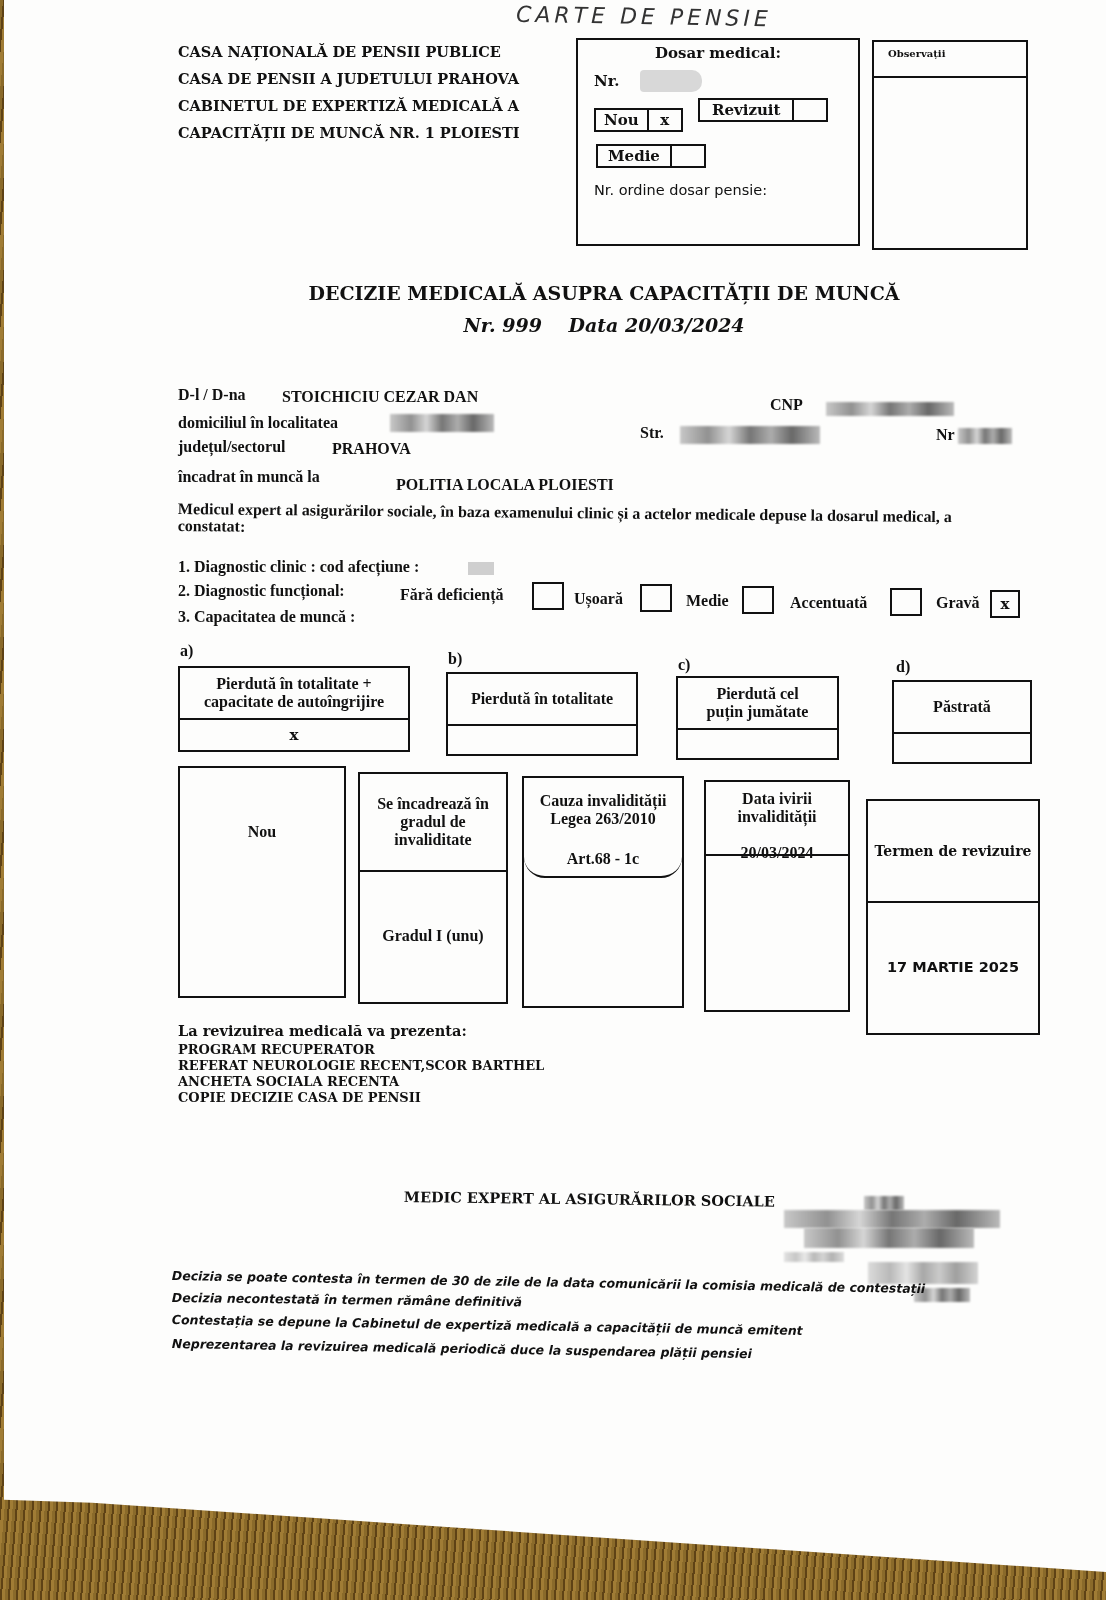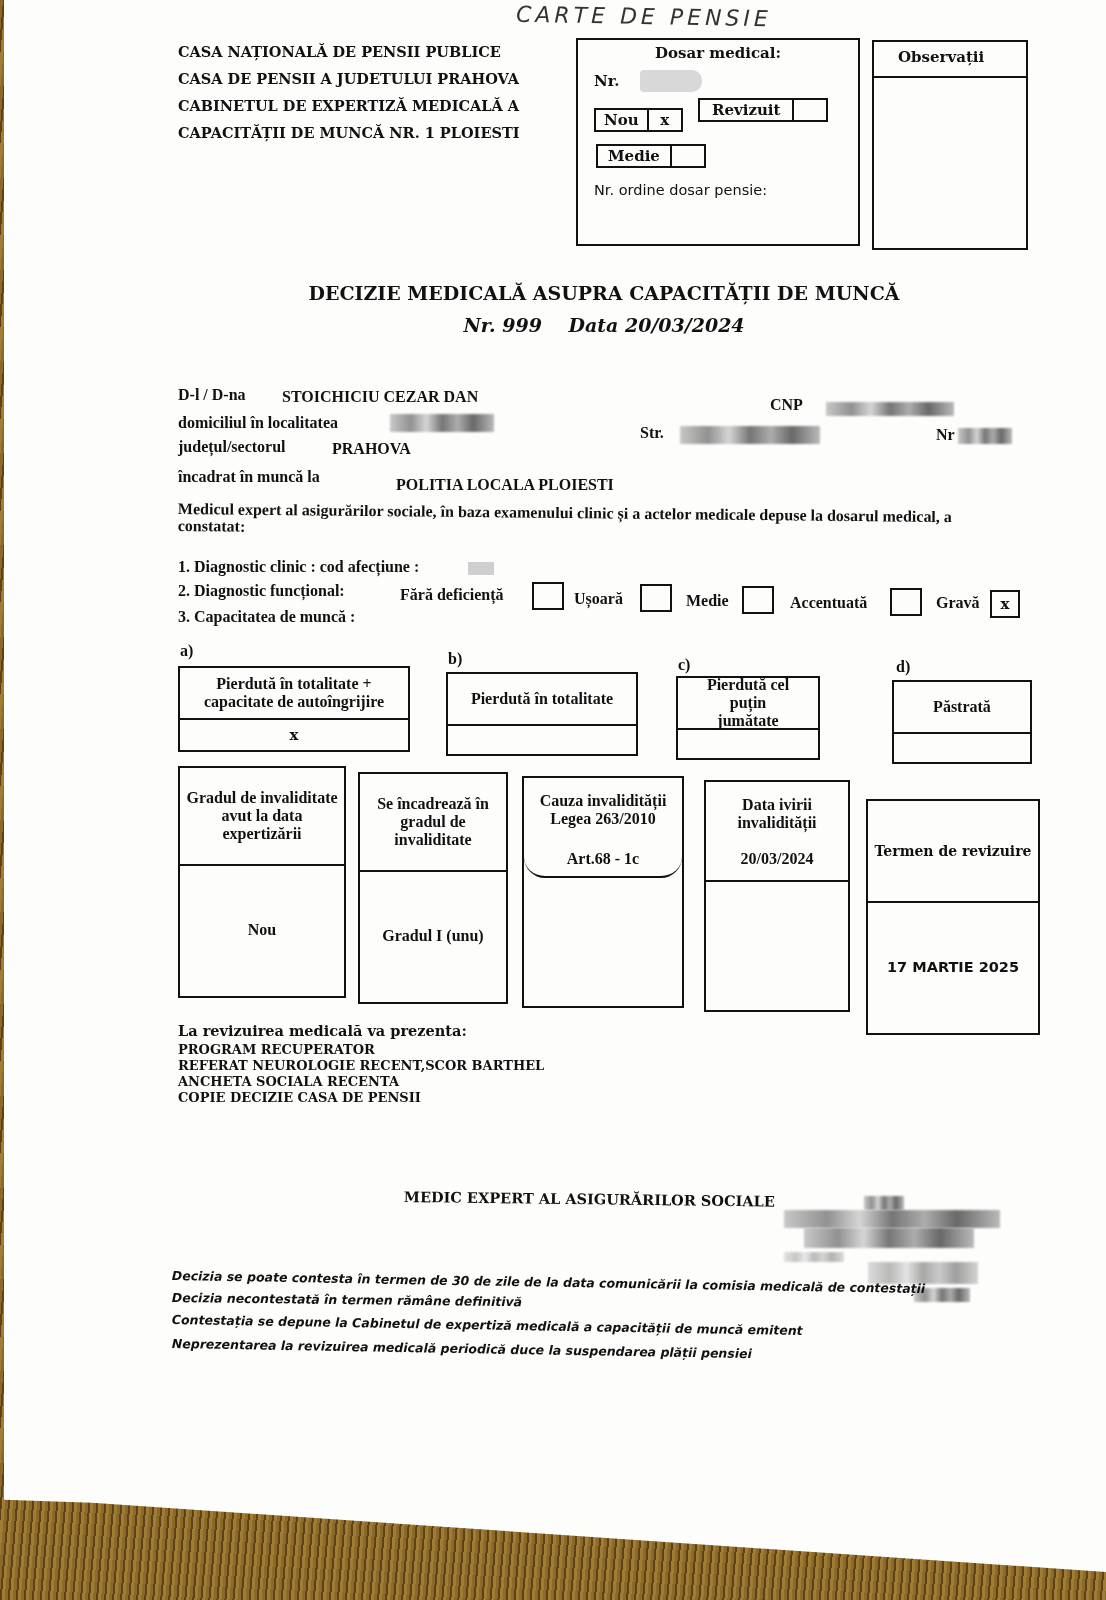--- a/index.html
+++ b/index.html
@@ -76,21 +76,21 @@
       <span class="val"></span>
     </div>
     <div class="chk-row" style="left:18px;top:104px;">
       <span class="lbl" style="padding:0 10px;">Medie</span>
       <span class="val"></span>
     </div>
     <div class="abs sans" style="left:16px;top:142px;font-size:14.5px;">Nr. ordine dosar pensie:</div>
   </div>
 
   <div class="box" style="left:868px;top:40px;width:156px;height:210px;">
-    <div class="b" style="border-bottom:2px solid #111;height:36px;padding:6px 24px;font-size:15px;">Observații</div>
+    <div class="b" style="border-bottom:2px solid #111;height:36px;padding:6px 14px;font-size:10px;">Observații</div>
   </div>
 
   <div class="abs title" style="left:250px;width:700px;top:282px;">DECIZIE MEDICALĂ ASUPRA CAPACITĂȚII DE MUNCĂ</div>
   <div class="abs subtitle" style="left:250px;width:700px;top:314px;">
     <span>Nr.</span>
     <span>999</span>
     &nbsp;&nbsp;
     <span>Data</span>
     <span>20/03/2024</span>
   </div>
@@ -138,51 +138,50 @@
     <div class="bd" style="height:30px;">x</div>
   </div>
 
   <div class="abs lbl15" style="left:444px;top:650px;">b)</div>
   <div class="cap-box" style="left:442px;top:672px;width:192px;height:84px;">
     <div class="hd" style="height:52px;">Pierdută în totalitate</div>
     <div class="bd" style="height:28px;"></div>
   </div>
 
   <div class="abs lbl15" style="left:674px;top:656px;">c)</div>
-  <div class="cap-box" style="left:672px;top:676px;width:144px;height:84px;">
+  <div class="cap-box" style="left:672px;top:676px;width:163px;height:84px;">
     <div class="hd" style="height:52px;padding:0 20px;">Pierdută cel puțin jumătate</div>
     <div class="bd" style="height:28px;"></div>
   </div>
 
   <div class="abs lbl15" style="left:892px;top:658px;">d)</div>
   <div class="cap-box" style="left:888px;top:680px;width:140px;height:84px;">
     <div class="hd" style="height:52px;">Păstrată</div>
     <div class="bd" style="height:28px;"></div>
   </div>
 
   <div class="col-box" style="left:174px;top:766px;width:168px;height:232px;">
-    <div class="hd" style="height:98px;">Gradul de invaliditate avut la data expertizării</div>
     <div class="bd" style="height:128px;">Nou</div>
   </div>
 
   <div class="col-box" style="left:354px;top:772px;width:150px;height:232px;">
     <div class="hd" style="height:98px;">Se încadrează în gradul de invaliditate</div>
     <div class="bd" style="height:128px;">Gradul I (unu)</div>
   </div>
 
   <div class="col-box" style="left:518px;top:776px;width:162px;height:232px;">
     <div class="hd" style="height:100px;justify-content:flex-start;padding-top:14px;border-radius:21px;">
       <span>Cauza invalidității Legea 263/2010</span>
       <span style="margin-top:22px;">Art.68 - 1c</span>
     </div>
     <div class="bd" style="height:126px;"></div>
   </div>
 
   <div class="col-box" style="left:700px;top:780px;width:146px;height:232px;">
-    <div class="hd" style="height:100px;justify-content:flex-start;padding-top:14px;">
+    <div class="hd" style="height:74px;justify-content:flex-start;padding-top:8px;">
       <span style="padding:0 14px;">Data ivirii invalidității</span>
       <span style="margin-top:18px;">20/03/2024</span>
     </div>
     <div class="bd" style="height:126px;"></div>
   </div>
 
   <div class="col-box" style="left:862px;top:782px;width:174px;height:236px;margin-top:17px;">
     <div class="hd serif" style="height:102px;font-family:'DejaVu Serif',serif;font-size:14px;">Termen de revizuire</div>
     <div class="bd sans" style="height:128px;font-family:'DejaVu Sans',sans-serif;font-size:14.5px;">17  MARTIE 2025</div>
   </div>

